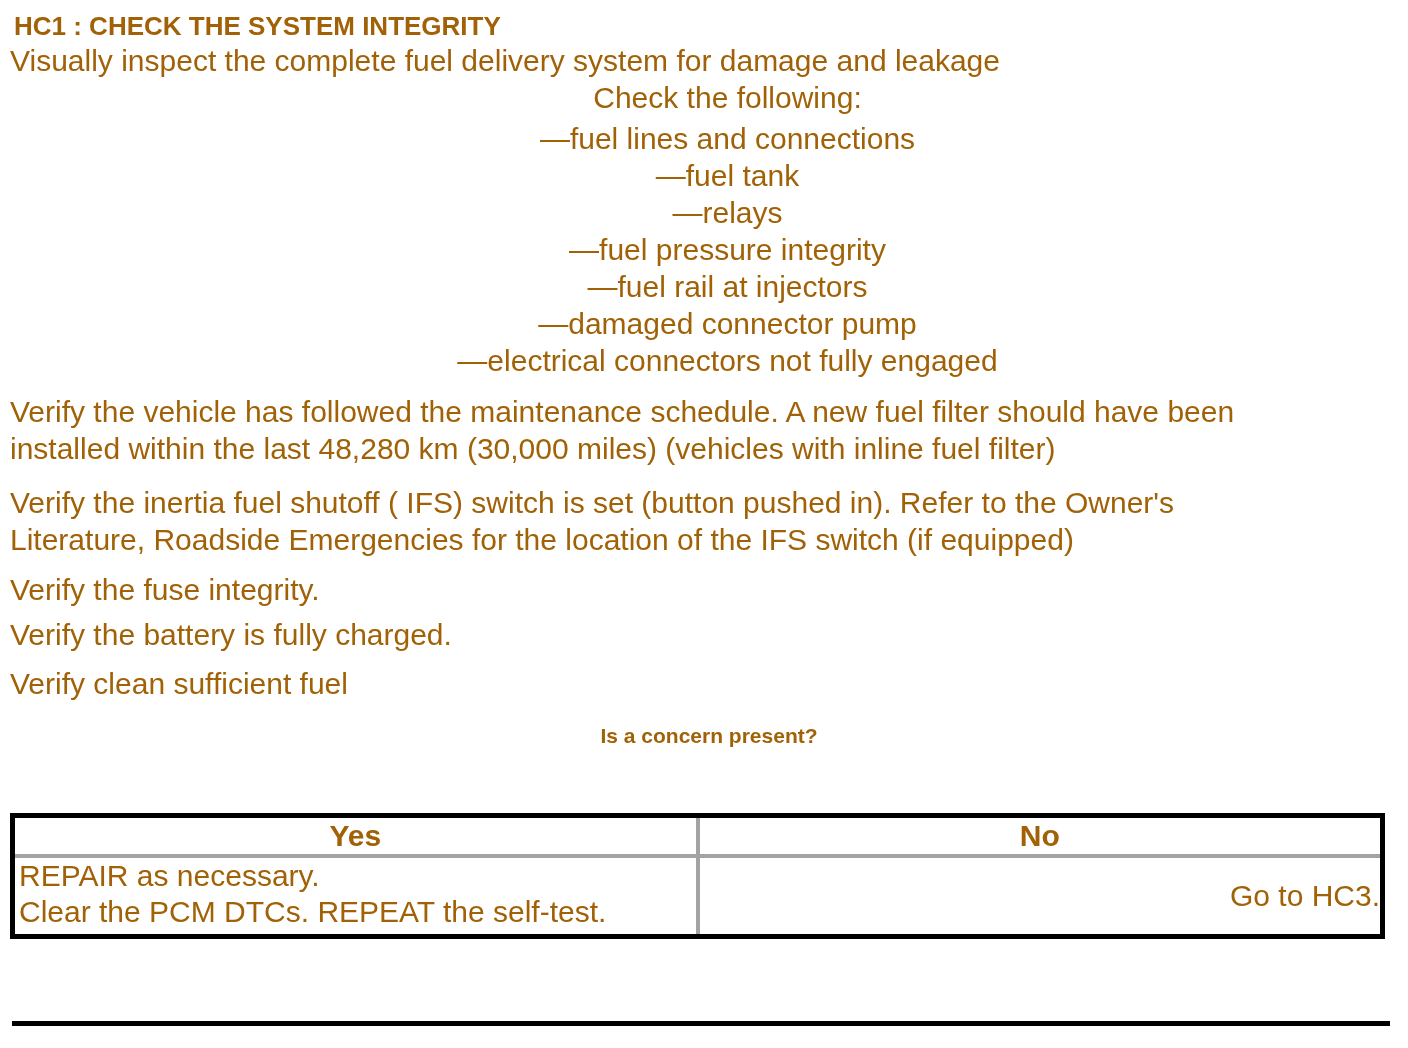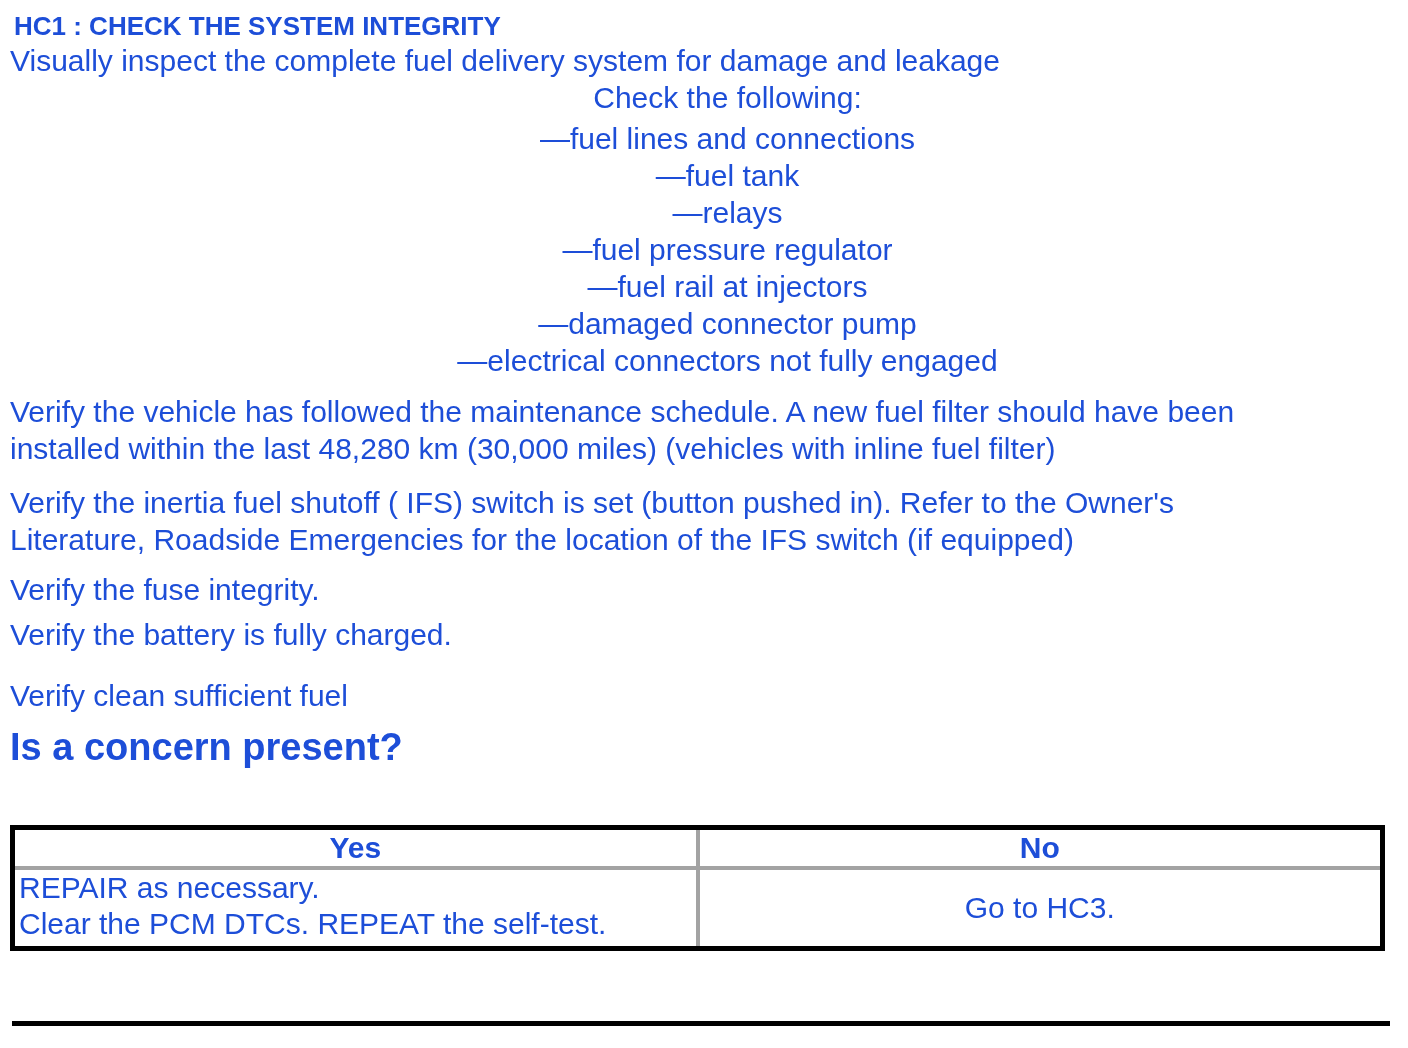--- a/index.html
+++ b/index.html
@@ -1,21 +1,21 @@
 <!DOCTYPE html>
 <html><head>
 <meta charset="utf-8">
 <style>
   html, body { margin: 0; padding: 0; background: #ffffff; }
   .page {
     position: relative;
     width: 1408px;
     height: 1048px;
     background: #ffffff;
-    color: #1d4ed8;
+    color: #a16207;
     font-family: "Liberation Sans", sans-serif;
     box-sizing: border-box;
     padding-left: 10px;
     overflow: hidden;
   }
   .title {
     padding-top: 10px;
     margin-left: 4px;
     font-size: 26px;
     line-height: 32px;
@@ -26,26 +26,27 @@
     line-height: 37px;
     white-space: nowrap;
   }
   .indent { padding-left: 37px; text-align: center; }
   .para-intro { margin-top: 0; }
   .checklist { margin-top: 4px; }
   .para-maintenance { margin-top: 14px; }
   .para-ifs { margin-top: 17px; }
   .para-fuse { margin-top: 13px; }
   .para-battery { margin-top: 8px; }
-  .para-fuel { margin-top: 24px; }
+  .para-fuel { margin-top: 12px; }
   .question {
     margin-top: 15px;
-    font-size: 38px;
+    font-size: 21px;
     line-height: 37px;
     font-weight: 700;
+    text-align: center;
   }
   table.decision-table {
     border-collapse: collapse;
     table-layout: fixed;
     margin-top: 59px;
     width: 1370px;
     border: 5px solid #000000;
   }
   .decision-table th,
   .decision-table td {
@@ -66,21 +67,21 @@
     text-align: left;
     padding: 0 2px 2px 4px;
   }
   td.yes-cell .cell-line {
     font-size: 30px;
     line-height: 36px;
     white-space: nowrap;
   }
   td.no-cell {
     vertical-align: middle;
-    text-align: center;
+    text-align: right;
     padding: 0;
   }
   .bottom-rule {
     position: absolute;
     left: 12px;
     top: 1021px;
     width: 1378px;
     height: 5px;
     background: #000000;
   }
@@ -94,21 +95,21 @@
 
   <div class="para-intro">
     <div class="body-line">Visually inspect the complete fuel delivery system for damage and leakage</div>
     <div class="body-line indent">Check the following:</div>
   </div>
 
   <div class="checklist">
     <div class="body-line indent">—fuel lines and connections</div>
     <div class="body-line indent">—fuel tank</div>
     <div class="body-line indent">—relays</div>
-    <div class="body-line indent">—fuel pressure regulator</div>
+    <div class="body-line indent">—fuel pressure integrity</div>
     <div class="body-line indent">—fuel rail at injectors</div>
     <div class="body-line indent">—damaged connector pump</div>
     <div class="body-line indent">—electrical connectors not fully engaged</div>
   </div>
 
   <div class="para-maintenance">
     <div class="body-line">Verify the vehicle has followed the maintenance schedule. A new fuel filter should have been</div>
     <div class="body-line">installed within the last 48,280 km (30,000 miles) (vehicles with inline fuel filter)</div>
   </div>
 

